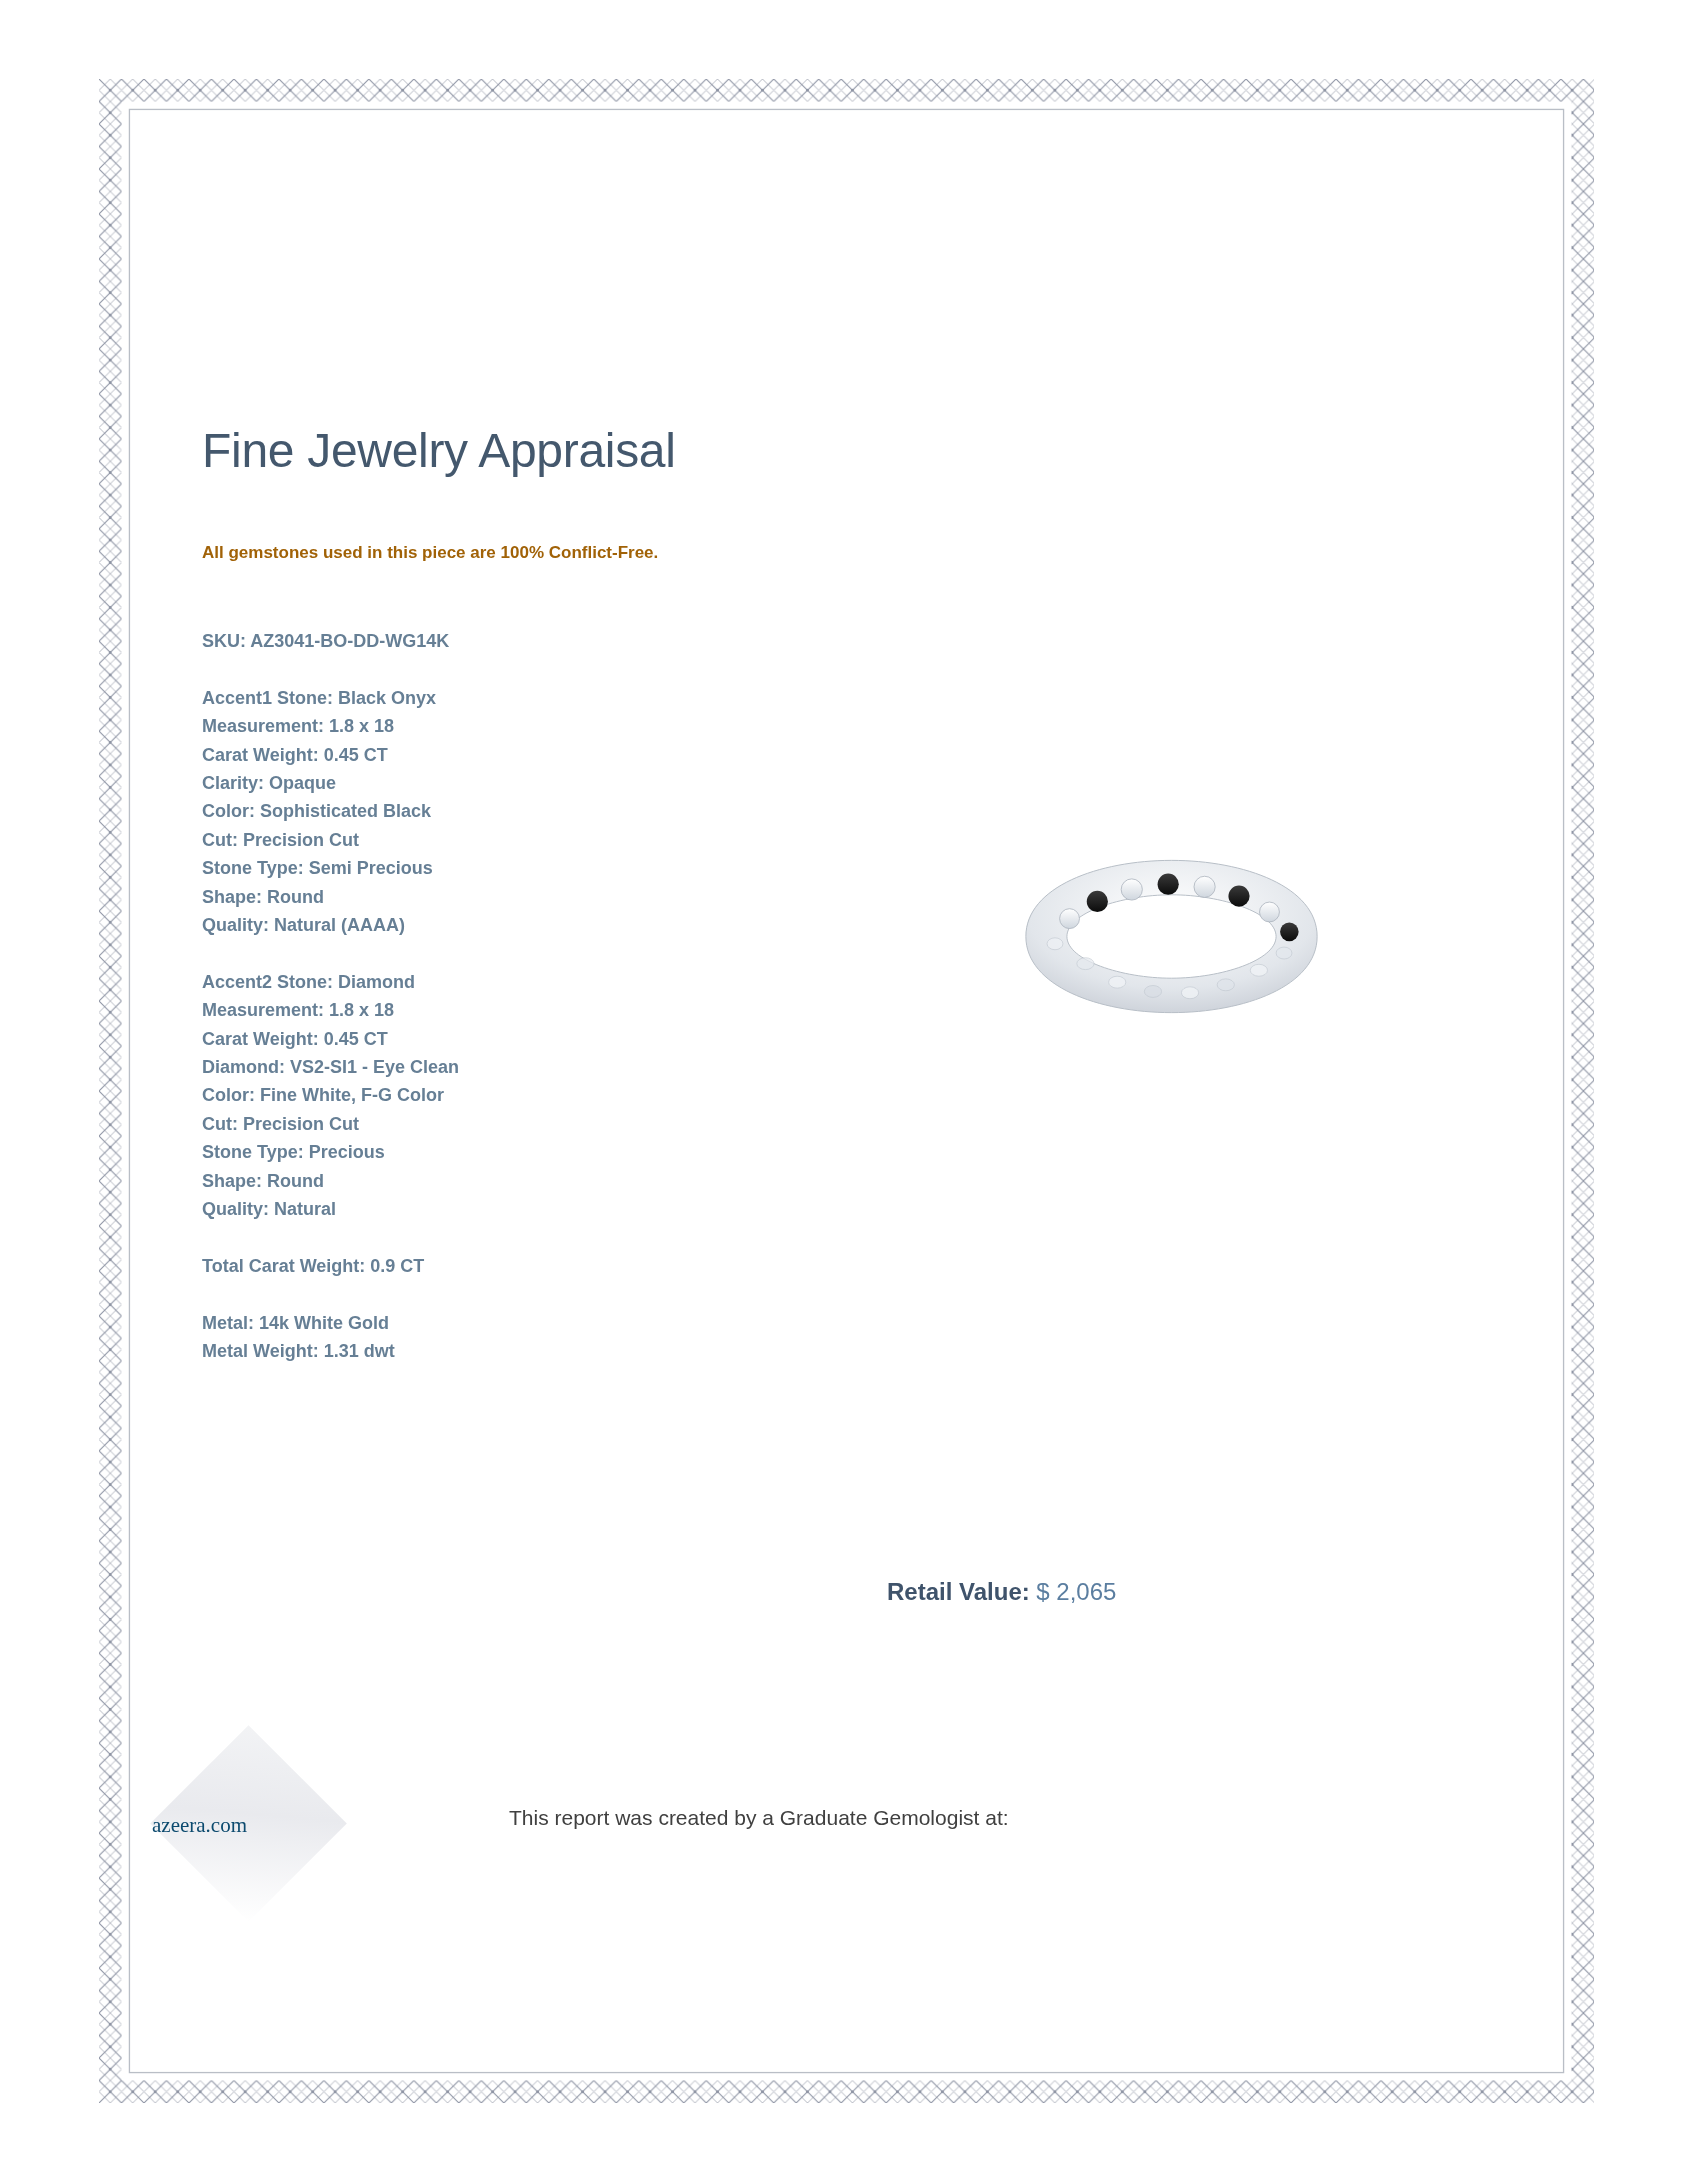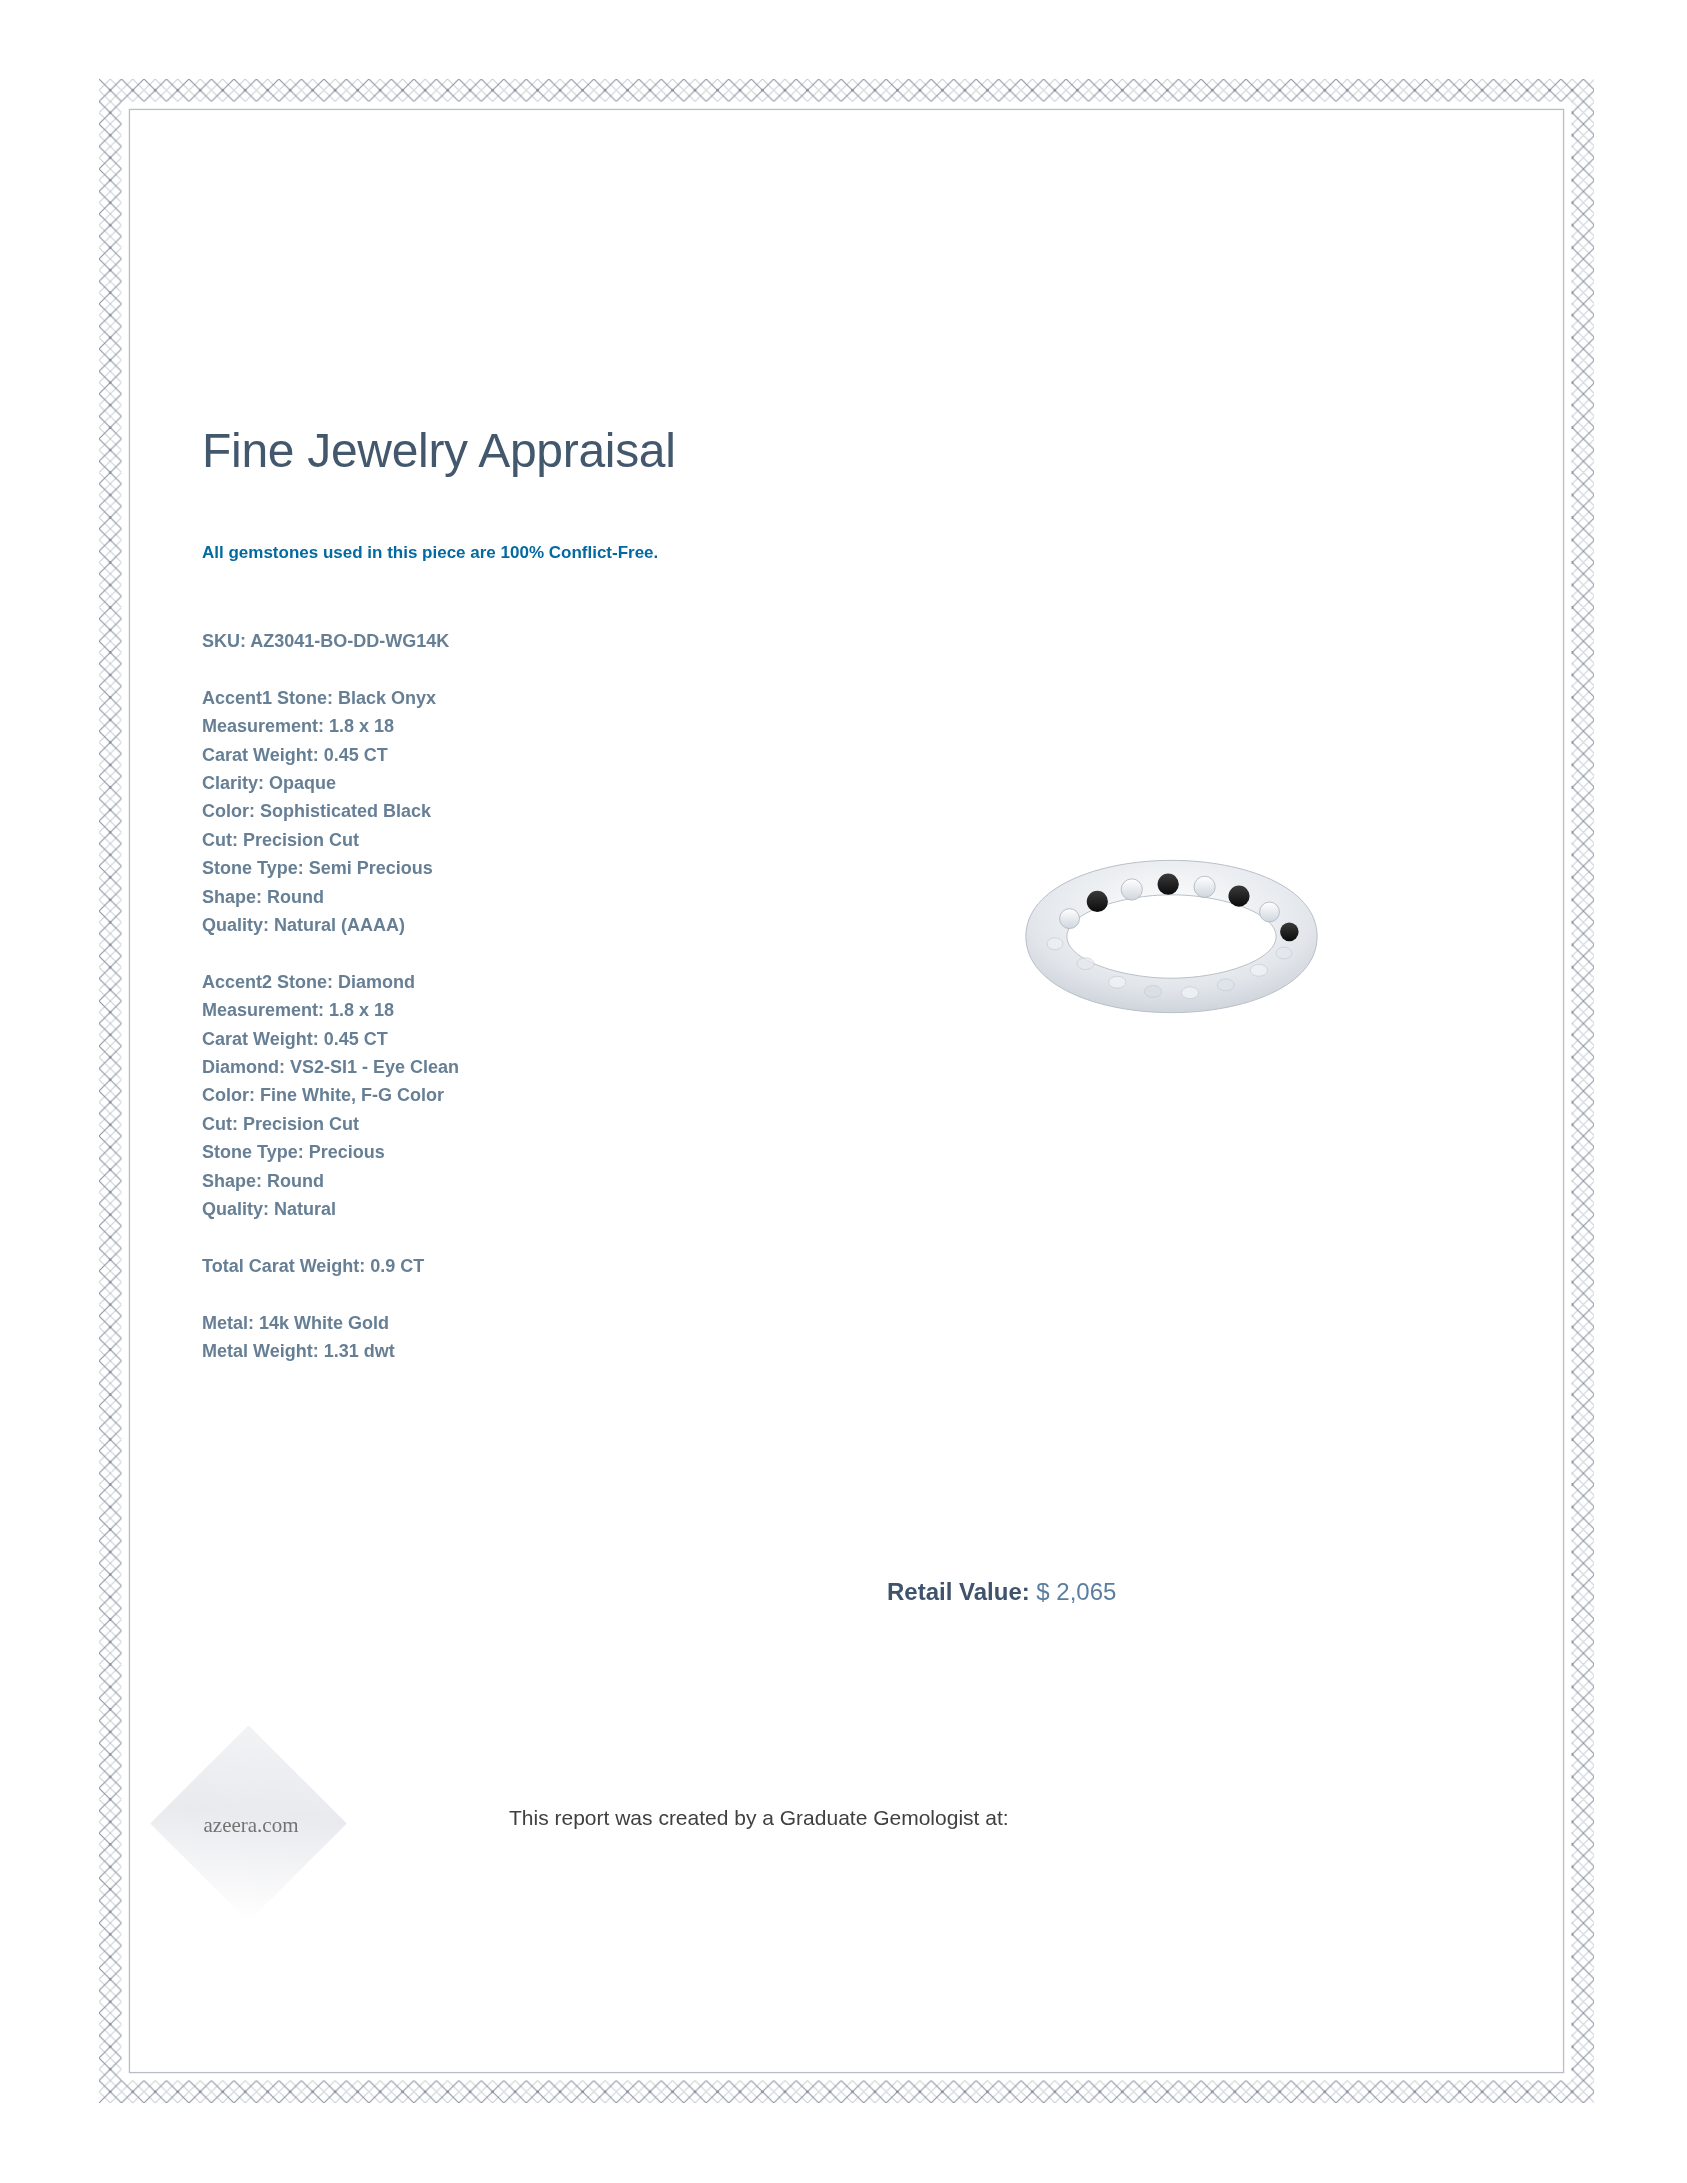--- a/index.html
+++ b/index.html
@@ -67,21 +67,21 @@
     color: #44586d;
     font-weight: 400;
     letter-spacing: -0.3px;
   }
 
   .conflict {
     position: absolute;
     left: 202px;
     top: 543px;
     font-size: 17px;
-    color: #0369a1;
+    color: #a16207;
     font-weight: 700;
   }
 
   .spec-block {
     position: absolute;
     left: 202px;
     top: 627px;
     font-size: 18px;
     line-height: 28.4px;
     color: #667f95;
@@ -158,24 +158,24 @@
     width: 139px;
     height: 139px;
     background: linear-gradient(140deg, #f2f3f5 0%, #e9eaee 45%, #ffffff 100%);
     transform: rotate(45deg);
   }
   .watermark .wm-text {
     position: absolute;
     left: 0;
     top: 86px;
     width: 198px;
-    text-align: center;
+    text-align: left;
     font-family: "Liberation Serif", serif;
     font-size: 21px;
-    color: #737373;
+    color: #0c4a6e;
   }
 
   .corner-mark {
     position: absolute;
     right: 111px;
     bottom: 91px;
     font-size: 8.6px;
     color: #b9bec6;
   }
 </style>

